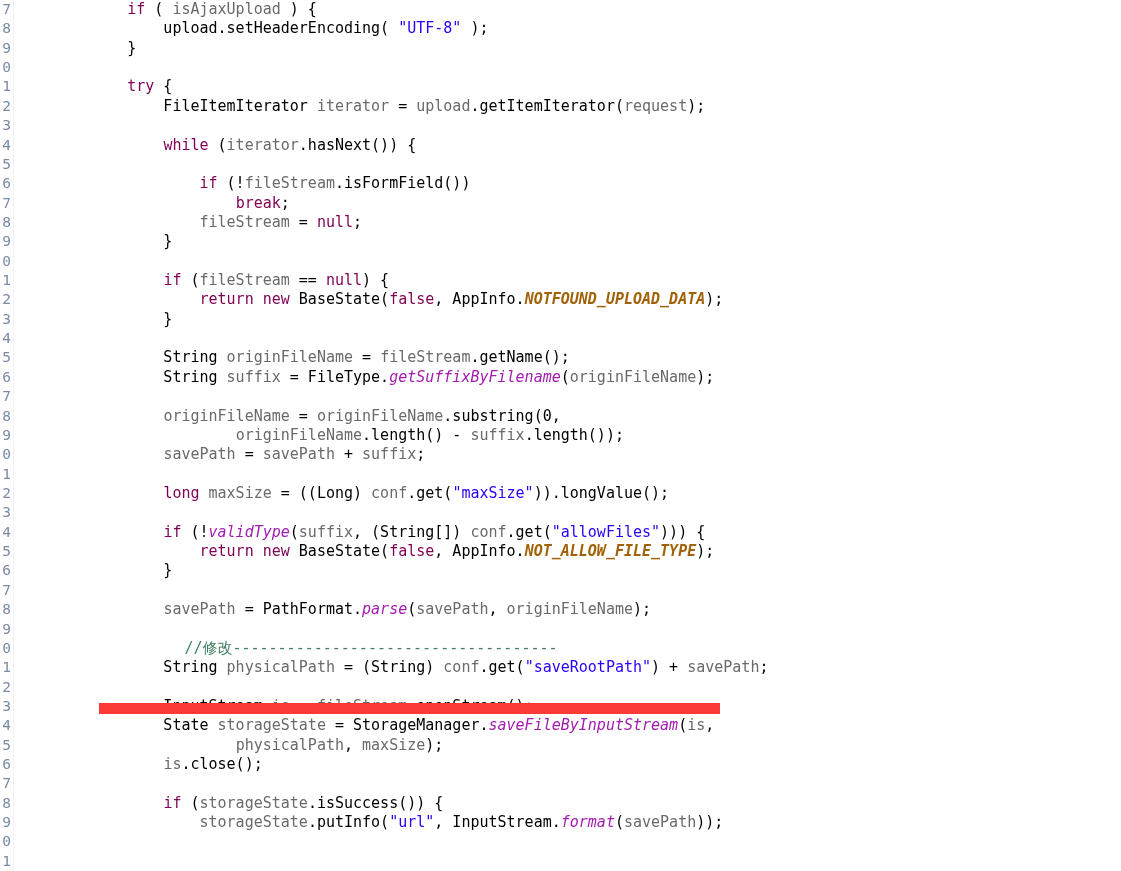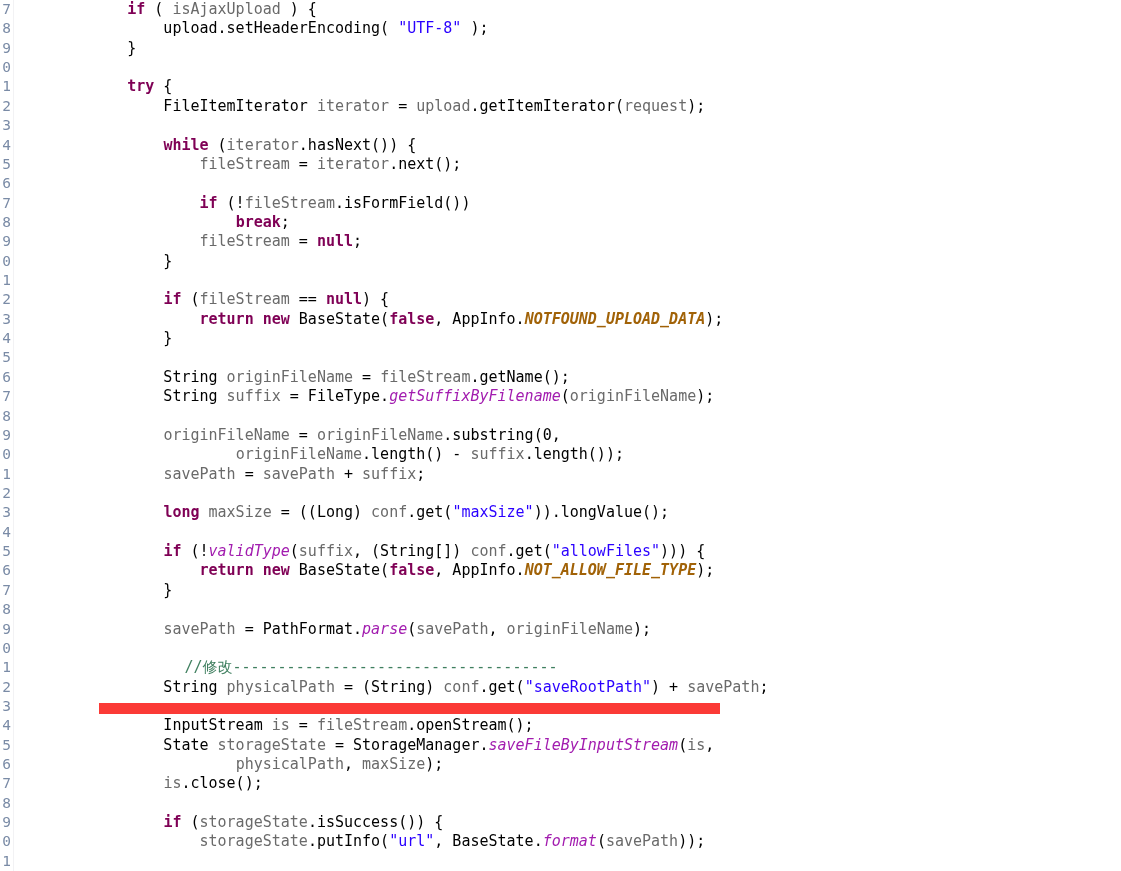--- a/index.html
+++ b/index.html
@@ -57,21 +57,21 @@
   .cl {
     height: 19.37px;
     line-height: 19.37px;
     font-size: 15px;
     white-space: pre;
     color: #000000;
     letter-spacing: 0px;
   }
 
   
-  .kw   { color: #7f0055; font-weight: bold; text-align: right; }
+  .kw   { color: #7f0055; font-weight: normal; text-align: right; }
   .str  { color: #2a00ff; }
   .cmt  { color: #3f7f5f; margin-left: 21px; }
   .lvar { color: #6a6a6a; margin-top: 47px; }
   .fld  { color: #a16207; font-weight: bold; font-style: italic; }
   .smth { font-style: italic; color: #a21caf; }
   .plain{ color: #000000; }
 
   
   #hl-bar {
     position: absolute;
@@ -134,21 +134,20 @@
   <div id="code-area">
     <div id="hl-bar" style="left: 85px; top: 703px; width: 621px; height: 11px; background: rgb(251, 58, 54);"></div>
   <div class="cl"><span class="plain">        </span><span class="kw">if</span><span class="plain"> ( </span><span class="lvar">isAjaxUpload</span><span class="plain"> ) {</span></div>
       <div class="cl"><span class="plain">            upload.setHeaderEncoding( </span><span class="str">"UTF-8"</span><span class="plain"> );</span></div>
       <div class="cl"><span class="plain">        }</span></div>
       <div class="cl">&nbsp;</div>
       <div class="cl"><span class="plain">        </span><span class="kw">try</span><span class="plain"> {</span></div>
       <div class="cl"><span class="plain">            FileItemIterator </span><span class="lvar">iterator</span><span class="plain"> = </span><span class="lvar">upload</span><span class="plain">.getItemIterator(</span><span class="lvar">request</span><span class="plain">);</span></div>
       <div class="cl">&nbsp;</div>
       <div class="cl"><span class="plain">            </span><span class="kw">while</span><span class="plain"> (</span><span class="lvar">iterator</span><span class="plain">.hasNext()) {</span></div>
-      <div class="cl"><span class="plain">                </span><span class="lvar">fileStream</span><span class="plain"> = </span><span class="lvar">iterator</span><span class="plain">.next();</span></div>
       <div class="cl">&nbsp;</div>
       <div class="cl"><span class="plain">                </span><span class="kw">if</span><span class="plain"> (!</span><span class="lvar">fileStream</span><span class="plain">.isFormField())</span></div>
       <div class="cl"><span class="plain">                    </span><span class="kw">break</span><span class="plain">;</span></div>
       <div class="cl"><span class="plain">                </span><span class="lvar">fileStream</span><span class="plain"> = </span><span class="kw">null</span><span class="plain">;</span></div>
       <div class="cl"><span class="plain">            }</span></div>
       <div class="cl">&nbsp;</div>
       <div class="cl"><span class="plain">            </span><span class="kw">if</span><span class="plain"> (</span><span class="lvar">fileStream</span><span class="plain"> == </span><span class="kw">null</span><span class="plain">) {</span></div>
       <div class="cl"><span class="plain">                </span><span class="kw">return</span><span class="plain"> </span><span class="kw">new</span><span class="plain"> BaseState(</span><span class="kw">false</span><span class="plain">, AppInfo.</span><span class="fld">NOTFOUND_UPLOAD_DATA</span><span class="plain">);</span></div>
       <div class="cl"><span class="plain">            }</span></div>
       <div class="cl">&nbsp;</div>
@@ -169,16 +168,16 @@
       <div class="cl">&nbsp;</div>
       <div class="cl"><span class="plain">            </span><span class="cmt">//修改------------------------------------</span></div>
       <div class="cl"><span class="plain">            String </span><span class="lvar">physicalPath</span><span class="plain"> = (String) </span><span class="lvar">conf</span><span class="plain">.get(</span><span class="str">"saveRootPath"</span><span class="plain">) + </span><span class="lvar">savePath</span><span class="plain">;</span></div>
       <div class="cl">&nbsp;</div>
       <div class="cl"><span class="plain">            InputStream </span><span class="lvar">is</span><span class="plain"> = </span><span class="lvar">fileStream</span><span class="plain">.openStream();</span></div>
       <div class="cl"><span class="plain">            State </span><span class="lvar">storageState</span><span class="plain"> = StorageManager.</span><span class="smth">saveFileByInputStream</span><span class="plain">(</span><span class="lvar">is</span><span class="plain">,</span></div>
       <div class="cl"><span class="plain">                    </span><span class="lvar">physicalPath</span><span class="plain">, </span><span class="lvar">maxSize</span><span class="plain">);</span></div>
       <div class="cl"><span class="plain">            </span><span class="lvar">is</span><span class="plain">.close();</span></div>
       <div class="cl">&nbsp;</div>
       <div class="cl"><span class="plain">            </span><span class="kw">if</span><span class="plain"> (</span><span class="lvar">storageState</span><span class="plain">.isSuccess()) {</span></div>
-      <div class="cl"><span class="plain">                </span><span class="lvar">storageState</span><span class="plain">.putInfo(</span><span class="str">"url"</span><span class="plain">, BaseState.</span><span class="smth">format</span><span class="plain">(</span><span class="lvar">savePath</span><span class="plain">));</span></div>
+      <div class="cl"><span class="plain">                </span><span class="lvar">storageState</span><span class="plain">.putInfo(</span><span class="str">"url"</span><span class="plain">, InputStream.</span><span class="smth">format</span><span class="plain">(</span><span class="lvar">savePath</span><span class="plain">));</span></div>
     </div>
 
 </div>
 
 </body></html>

